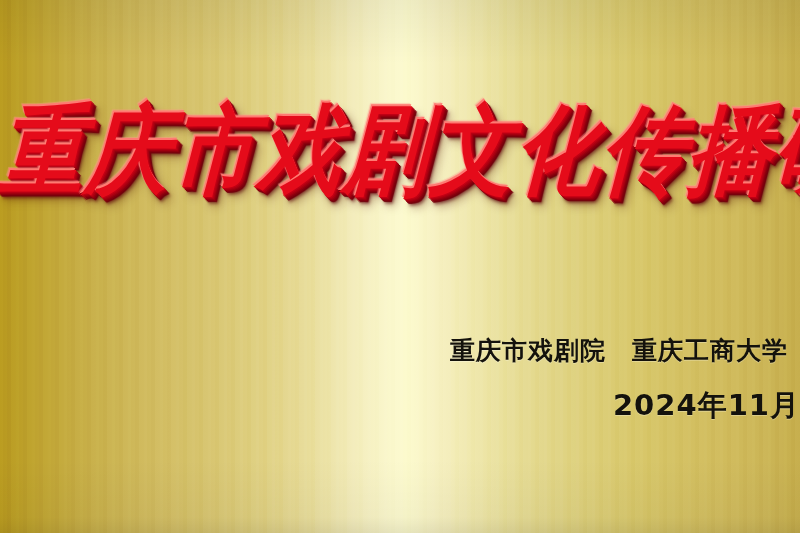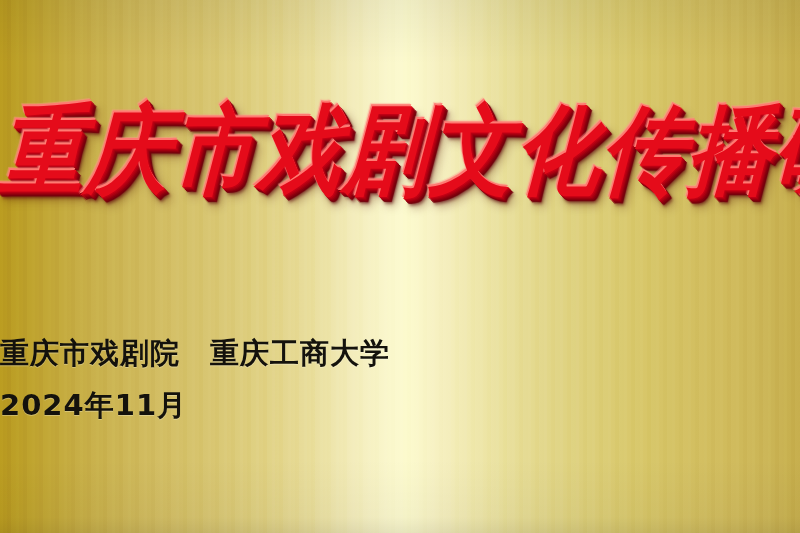--- a/index.html
+++ b/index.html
@@ -108,37 +108,37 @@
        4px  4px 0 #82000d,
        5px  5px 1px #71000b,
        6px  6px 3px rgba(90,0,10,0.55),
        8px  8px 9px rgba(80,20,0,0.35);
   }
 
   
   #org-line {
     position: absolute;
     left: 0;
-    right: 4px;
+    right: 12px;
     top: 334px;
-    text-align: left;
-    font-size: 29px;
+    text-align: right;
+    font-size: 25px;
     font-weight: 700;
     letter-spacing: 1px;
     color: #14120c;
     white-space: pre;
     text-shadow: 0 1px 0 rgba(255,255,255,0.28);
   }
 
   #date-line {
     position: absolute;
     left: 0;
     right: 0;
     top: 386px;
-    text-align: left;
+    text-align: right;
     font-size: 29px;
     font-weight: 700;
     letter-spacing: 1px;
     color: #14120c;
     white-space: pre;
     text-shadow: 0 1px 0 rgba(255,255,255,0.28);
   }
 </style>
 </head>
 <body>

